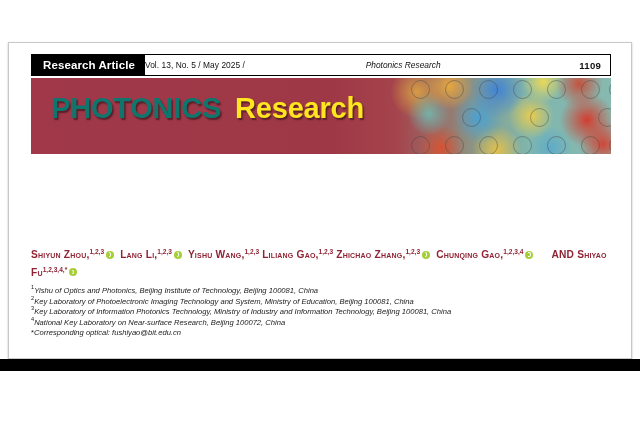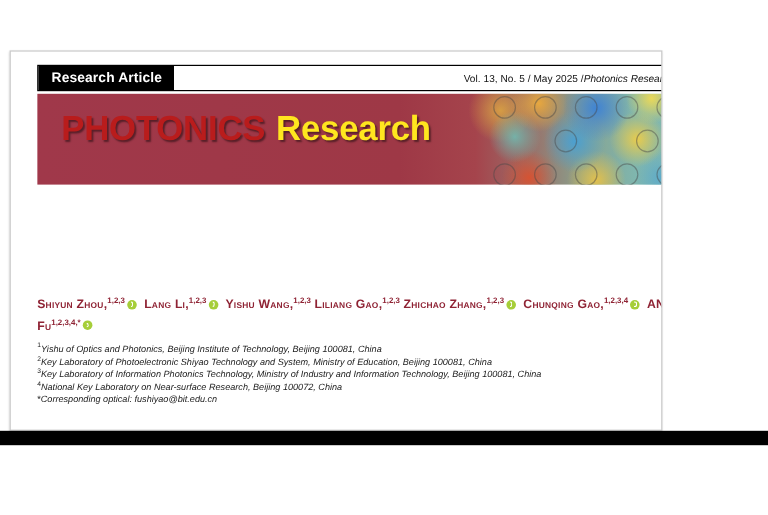--- a/index.html
+++ b/index.html
@@ -13,21 +13,21 @@
     overflow: hidden;
     font-family: "Liberation Sans", sans-serif;
     position: relative;
   }
 
   
   #page-sheet {
     position: absolute;
     left: 8px;
     top: 42px;
-    width: 544px;
+    width: 624px;
     height: 317px;
     background: #ffffff;
     border: 1px solid #c9c9c9;
     box-shadow: 0 1px 2px rgba(0,0,0,0.25);
     box-sizing: border-box;
     overflow: hidden;
   }
 
   
   #bottom-band {
@@ -60,21 +60,21 @@
     padding: 0 10px 0 11px;
     display: flex;
     align-items: center;
     white-space: nowrap;
   }
   .runhead-rest {
     flex: 1;
     background: #ffffff;
     display: flex;
     align-items: center;
-    justify-content: flex-end;
+    justify-content: space-between;
     padding-right: 9px;
     white-space: nowrap;
     font-size: 8.4px;
     color: #111;
   }
   .runhead-vol { letter-spacing: 0.05px; }
   .runhead-journal { font-style: italic; }
   .runhead-page {
     font-weight: bold;
     font-size: 9.6px;
@@ -121,22 +121,22 @@
   .banner-title {
     position: absolute;
     left: 20px;
     top: 14px;
     font-size: 29px;
     font-weight: bold;
     letter-spacing: -0.2px;
     white-space: nowrap;
     text-shadow: 1.5px 1.5px 1.5px rgba(0,0,0,0.45);
   }
-  .bt-photonics { color: #b91c1c; }
-  .bt-research  { color: #ffe61f; margin-left: 9px; }
+  .bt-photonics { color: #0f766e; }
+  .bt-research  { color: #ffe61f; margin-left: 14px; }
 
   
   .article-title {
     position: absolute;
     left: 22px;
     top: 118px;
     width: 470px;
     font-size: 20.5px;
     line-height: 26px;
     font-weight: bold;
@@ -178,21 +178,21 @@
     position: absolute;
     left: 2.6px;
     top: 1.9px;
     width: 2.6px;
     height: 4.2px;
     border: 1px solid #ffffff;
     border-radius: 0 2.2px 2.2px 0;
     border-left: none;
     box-sizing: border-box;
   }
-  .author-and { font-weight: bold; }
+  .author-and { font-weight: bold; margin-left: 12px; }
 
   
   .affiliations {
     position: absolute;
     left: 22px;
     top: 243px;
     width: 590px;
     font-size: 7.6px;
     line-height: 10.6px;
     font-style: italic;
@@ -245,21 +245,21 @@
     <div class="banner-title">
       <span class="bt-photonics">PHOTONICS</span><span class="bt-research">Research</span>
     </div>
   </div>
 
 
   <div class="authors"><span><span>Shiyun Zhou,</span><sup>1,2,3</sup></span><span class="orcid"></span> <span><span>Lang Li,</span><sup>1,2,3</sup></span><span class="orcid"></span> <span><span>Yishu Wang,</span><sup>1,2,3</sup></span> <span><span>Liliang Gao,</span><sup>1,2,3</sup></span> <span><span>Zhichao Zhang,</span><sup>1,2,3</sup></span><span class="orcid"></span> <span><span>Chunqing Gao,</span><sup>1,2,3,4</sup></span><span class="orcid"></span> <span class="author-and">AND </span><span><span>Shiyao Fu</span><sup>1,2,3,4,*</sup></span><span class="orcid"></span></div>
 
   <div class="affiliations">
       <div><sup>1</sup><span>Yishu of Optics and Photonics, Beijing Institute of Technology, Beijing 100081, China</span></div>
-      <div><sup>2</sup><span>Key Laboratory of Photoelectronic Shiyao Technology and System, Ministry of Education, Beijing 100081, China</span></div>
+      <div><sup>2</sup><span>Key Laboratory of Photoelectronic Imaging Technology and System, Ministry of Education, Beijing 100081, China</span></div>
       <div><sup>3</sup><span>Key Laboratory of Information Photonics Technology, Ministry of Industry and Information Technology, Beijing 100081, China</span></div>
       <div><sup>4</sup><span>National Key Laboratory on Near-surface Research, Beijing 100072, China</span></div>
       <div><span class="corr-star">*</span><span>Corresponding optical: fushiyao@bit.edu.cn</span></div>
     </div>
 
 </div>
 
 <div id="bottom-band"></div>
 
 </body></html>

